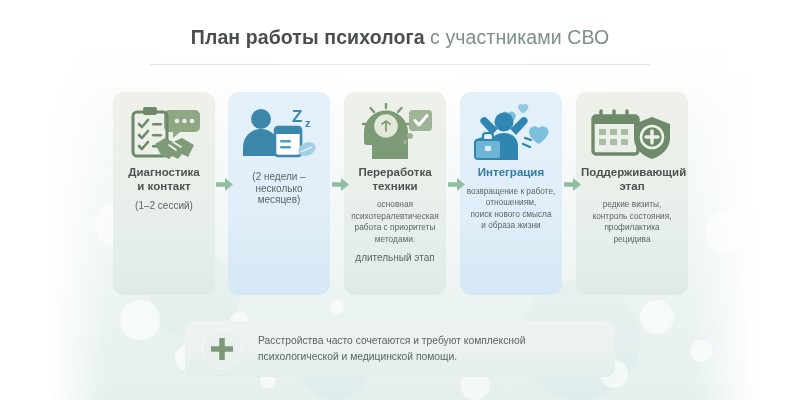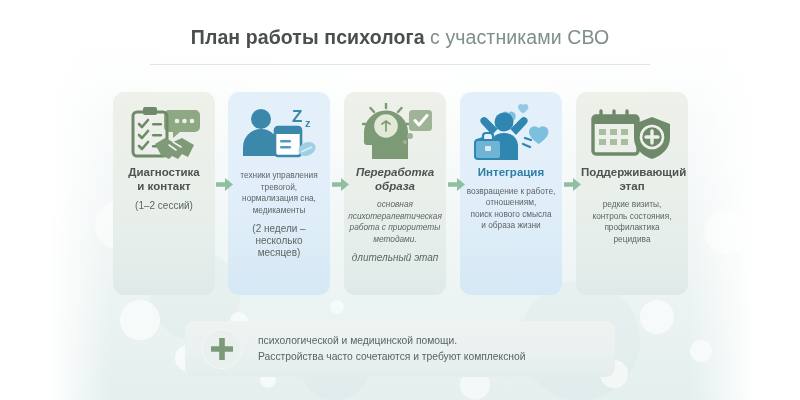--- a/index.html
+++ b/index.html
@@ -53,21 +53,21 @@
     position:absolute; top:0; width:102px; height:203px;
     border-radius:11px; padding:10px 3px 0;
     text-align:center; overflow:hidden;
   }
   .card.green{
     background:linear-gradient(180deg,#eef1ea 0%, #eaefe9 42%, #e6eeeb 72%, #dfeae8 100%);
   }
   .card.blue{
     background:linear-gradient(180deg,#e4f0f9 0%, #e2effa 45%, #dcecf7 75%, #d5e8f5 100%);
   }
-  .c1{ left:113px; } .c2{ left:228px; } .c3{ left:344px;font-style:italic; }
+  .c1{ left:113px; } .c2{ left:228px; } .c3{ left:344px; }
   .c4{ left:460px; } .c5{ left:576px; width:112px; }
 
   .icon-box{ height:62px; display:flex; align-items:center; justify-content:center; }
   .icon-box svg{ display:block; }
 
   .card-title{
     font-size:11.5px; font-weight:bold; line-height:13.5px;
     margin-top:2px; padding:0 2px;
   }
   .card.green .card-title{ color:#4d5350;text-align:center; }
@@ -188,24 +188,20 @@
           <g>
             <rect x="36" y="23" width="26" height="29" rx="3" fill="#ffffff" stroke="#3b88ab" stroke-width="2.6"></rect>
             <rect x="36" y="23" width="26" height="7" rx="2" fill="#3b88ab"></rect>
             <rect x="41" y="36" width="11" height="2.4" rx="1.2" fill="#4f9ec0"></rect>
             <rect x="41" y="42" width="11" height="2.4" rx="1.2" fill="#4f9ec0"></rect>
             <ellipse cx="68" cy="45" rx="9" ry="6.5" transform="rotate(-25 68 45)" fill="#9fcfe3"></ellipse>
             <path d="M62 48 l11 -5" stroke="#dcecf7" stroke-width="1.6"></path>
           </g>
         </svg>
       </div>
-      <div class="card-desc" style="white-space:pre-line">техники управления
-тревогой,
-нормализация сна,
-медикаменты</div>
       <div class="card-note" style="white-space:pre-line">(2 недели – несколько
 месяцев)</div>
     </div>
 
     <div class="card green c3">
       <div class="icon-box">
         <svg width="78" height="60" viewBox="0 0 78 60">
           <g>
             <path d="M16 56 v-14 h-5 a3 3 0 0 1 -3 -3 v-9 a22 22 0 0 1 44 -1 l0 27 z" fill="#7d9a76"></path>
           </g>
@@ -218,21 +214,21 @@
           <g>
             <rect x="53" y="7" width="23" height="21" rx="3.5" fill="#9fb396"></rect>
             <path d="M59 17.5 l4 4.5 l8 -9.5" fill="none" stroke="#ffffff" stroke-width="3" stroke-linecap="round" stroke-linejoin="round"></path>
             <circle cx="54" cy="33" r="3" fill="#9fb396"></circle>
             <circle cx="49" cy="39" r="2" fill="#9fb396"></circle>
           </g>
         </svg>
       </div>
       <div class="card-title">
         <span>Переработка</span><br>
-        <span>образа</span>
+        <span>техники</span>
       </div>
       <div class="card-desc" style="white-space:pre-line">основная
 психотералевтическая
 работа с приоритеты
 методами.</div>
       <div class="card-note">длительный этап</div>
     </div>
 
     <div class="card green c5">
       <div class="icon-box">
@@ -322,18 +318,18 @@
       </svg>
   </div>
 
   <div class="footer">
     <div class="footer-icon">
       <svg width="22" height="22" viewBox="0 0 22 22">
         <path d="M8.2 0 h5.6 v8.2 h8.2 v5.6 h-8.2 v8.2 h-5.6 v-8.2 h-8.2 v-5.6 h8.2 z" fill="#7d9a78" rx="1"></path>
       </svg>
     </div>
     <div class="footer-text">
+      <div>Расстройства часто сочетаются и требуют комплексной</div>
       <div>психологической и медицинской помощи.</div>
-      <div>Расстройства часто сочетаются и требуют комплексной</div>
     </div>
   </div>
 
 </div>
 
 </body></html>

